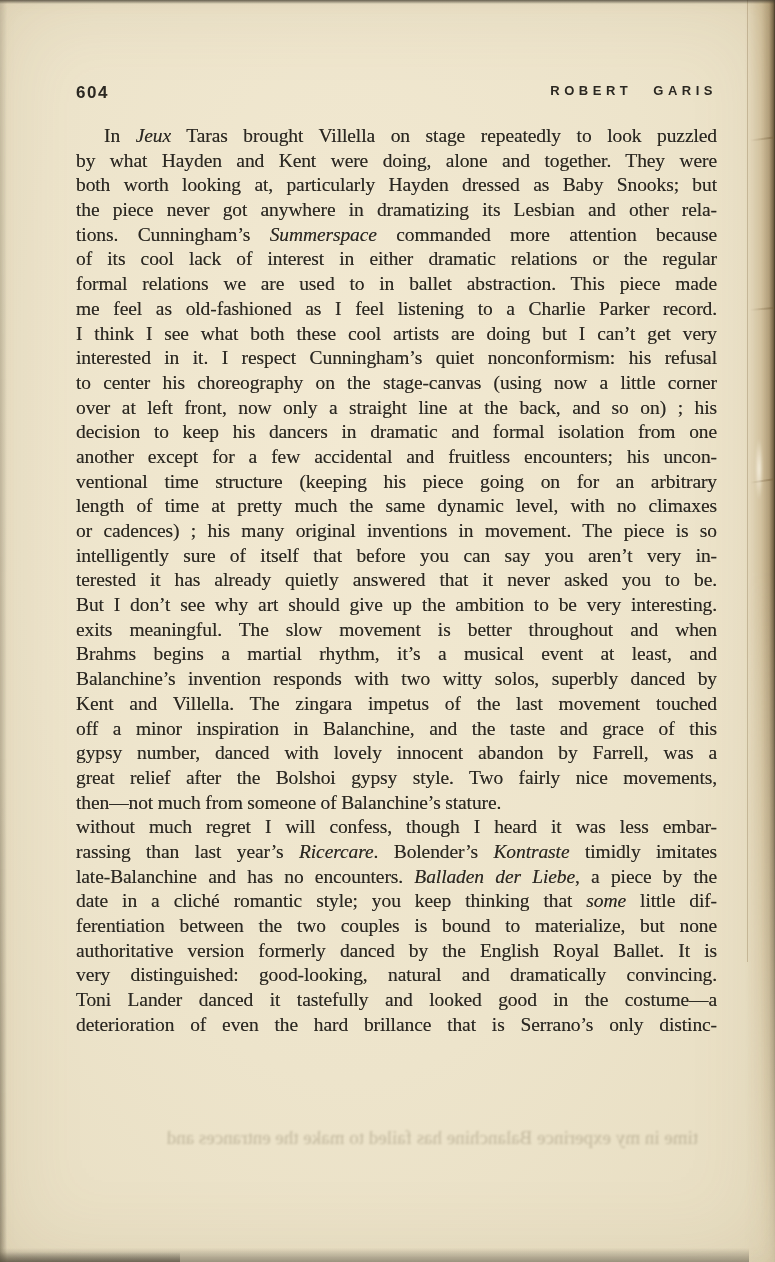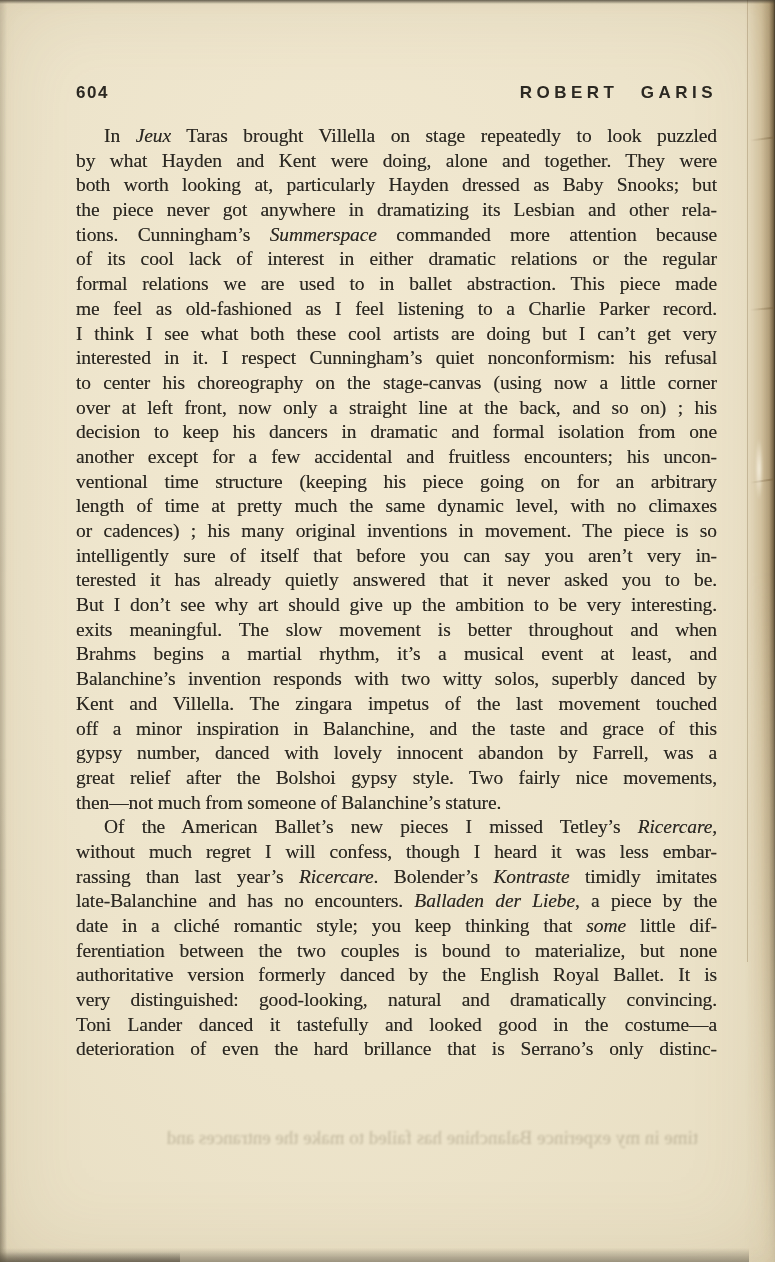--- a/index.html
+++ b/index.html
@@ -46,21 +46,21 @@
   .crease.c2{top:308px;transform:rotate(-5deg);}
   .crease.c3{top:480px;transform:rotate(-8deg);}
 
   
   .runhead{
     position:absolute;left:76px;right:58px;top:83px;
     display:flex;justify-content:space-between;align-items:flex-start;
     font-family:"Liberation Sans",sans-serif;font-weight:bold;color:var(--ink,#2b2822);
   }
   .page-number{font-size:17px;letter-spacing:1.5px;}
-  .running-title{font-size:17px;letter-spacing:4.5px;word-spacing:13px;}
+  .running-title{font-size:13px;letter-spacing:4.5px;word-spacing:13px;}
 
   
   .body-text{
     position:absolute;left:76px;top:124px;width:641px;
     font-family:"Liberation Serif",serif;
     font-size:19.5px;color:var(--ink,#2b2822);
     letter-spacing:-0.1px;word-spacing:-0.2px;
     text-shadow:0 0 .5px rgba(43,40,34,.55);
   }
   .line{height:24.7px;line-height:24.7px;overflow:hidden;white-space:normal;}
@@ -115,21 +115,20 @@
         <div class="line j"><span>exits meaningful. The slow movement is better throughout and when</span></div>
         <div class="line j"><span>Brahms begins a martial rhythm, it’s a musical event at least, and</span></div>
         <div class="line j"><span>Balanchine’s invention responds with two witty solos, superbly danced by</span></div>
         <div class="line j"><span>Kent and Villella. The zingara impetus of the last movement touched</span></div>
         <div class="line j"><span>off a minor inspiration in Balanchine, and the taste and grace of this</span></div>
         <div class="line j"><span>gypsy number, danced with lovely innocent abandon by Farrell, was a</span></div>
         <div class="line j"><span>great relief after the Bolshoi gypsy style. Two fairly nice movements,</span></div>
         <div class="line"><span>then—not much from someone of Balanchine’s stature.</span></div>
       </div>
       <div>
-        <div class="line j ind"><span>Of the American Ballet’s new pieces I missed Tetley’s </span><span class="it">Ricercare,</span></div>
         <div class="line j"><span>without much regret I will confess, though I heard it was less embar-</span></div>
         <div class="line j"><span>rassing than last year’s </span><span class="it">Ricercare</span><span>. Bolender’s </span><span class="it">Kontraste</span><span> timidly imitates</span></div>
         <div class="line j"><span>late-Balanchine and has no encounters. </span><span class="it">Balladen der Liebe</span><span>, a piece by the</span></div>
         <div class="line j"><span>date in a cliché romantic style; you keep thinking that </span><span class="it">some</span><span> little dif-</span></div>
         <div class="line j"><span>ferentiation between the two couples is bound to materialize, but none</span></div>
         <div class="line j"><span>authoritative version formerly danced by the English Royal Ballet. It is</span></div>
         <div class="line j"><span>very distinguished: good-looking, natural and dramatically convincing.</span></div>
         <div class="line j"><span>Toni Lander danced it tastefully and looked good in the costume—a</span></div>
         <div class="line j"><span>deterioration of even the hard brillance that is Serrano’s only distinc-</span></div>
       </div>

